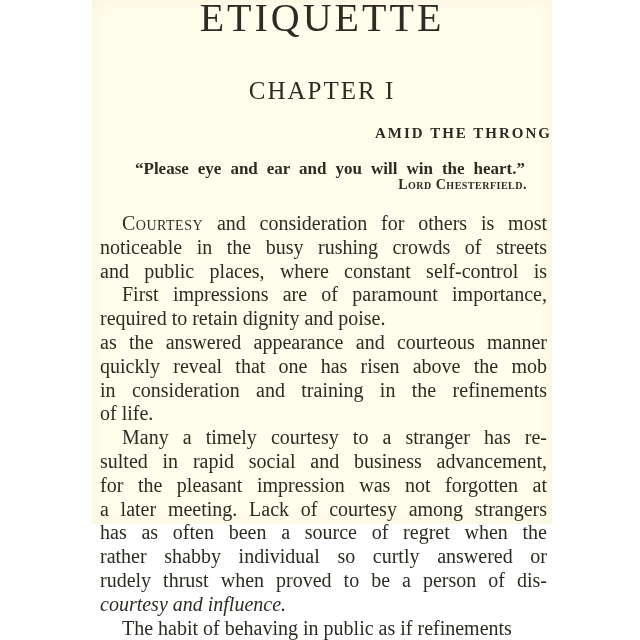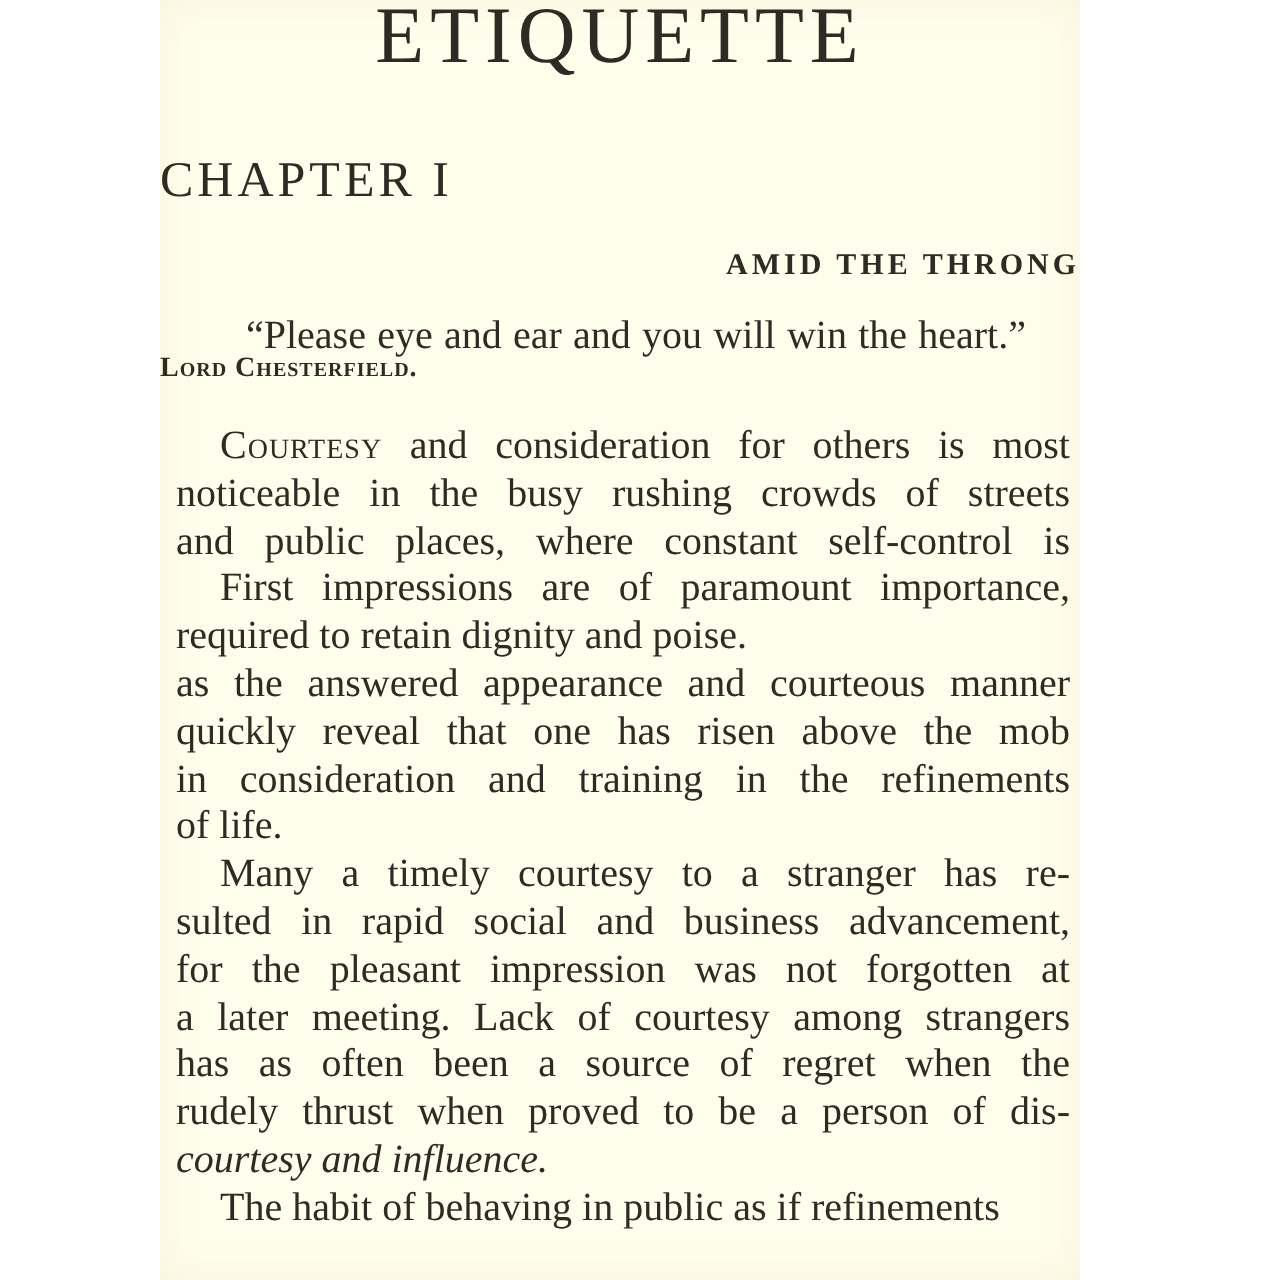--- a/index.html
+++ b/index.html
@@ -14,62 +14,64 @@
     font-family:"Liberation Serif", serif;
     color:var(--ink);
   }
   .scan{
     position:relative;
     width:640px;height:640px;
     background:var(--matte);
   }
   .paper{
     position:absolute;
-    left:80px;top:0;
-    width:460px;height:640px;
+    left:92px;top:0;
+    width:460px;height:524px;
     background:var(--paper);
     box-shadow:inset 0 0 18px rgba(210,200,150,0.18);
   }
   .title{
     margin-top:-2px;
     font-size:40px;
     line-height:40px;
     font-weight:400;
     letter-spacing:3px;
     text-align:center;
     white-space:nowrap;
   }
   .chapter{
     margin-top:40px;
     font-size:25px;
     line-height:25px;
     font-weight:400;
     letter-spacing:2px;
+    text-align:center;
   }
   .section{
     margin-top:23px;
     font-size:15px;
     line-height:15px;
     font-weight:700;
     letter-spacing:2px;
     text-align:right;
   }
   .quote{
     margin:20px 27px 0 43px;
-    font-size:20px;
+    font-size:17px;
     line-height:15px;
-    font-weight:400;
+    font-weight:700;
     text-align:justify;
     text-align-last:justify;
   }
   .attrib{
     margin:0 25px 0 0;
     font-size:14px;
     line-height:17px;
     font-weight:700;
+    text-align:right;
     letter-spacing:0.5px;
   }
   .smallcaps{font-variant:small-caps;letter-spacing:0.5px;}
   .bodytext{
     margin:19px 5px 0 8px;
     font-size:20px;
     line-height:23.8px;
   }
   .line{white-space:normal;}
   .line.just{text-align:justify;text-align-last:justify;}
@@ -95,18 +97,19 @@
         <div class="line last">required to retain dignity and poise.</div>
         <div class="line just">as the answered appearance and courteous manner</div>
         <div class="line just">quickly reveal that one has risen above the mob</div>
         <div class="line just">in consideration and training in the refinements</div>
         <div class="line last">of life.</div>
         <div class="line first just">Many a timely courtesy to a stranger has re-</div>
         <div class="line just">sulted in rapid social and business advancement,</div>
         <div class="line just">for the pleasant impression was not forgotten at</div>
         <div class="line just">a later meeting. Lack of courtesy among strangers</div>
         <div class="line just">has as often been a source of regret when the</div>
+        <div class="line just">rather shabby individual so curtly answered or</div>
         <div class="line just">rudely thrust when proved to be a person of dis-</div>
         <div class="line last ital">courtesy and influence.</div>
         <div class="line first last">The habit of behaving in public as if refinements</div>
       </div>
   </div>
 </div>
 
 </body></html>

